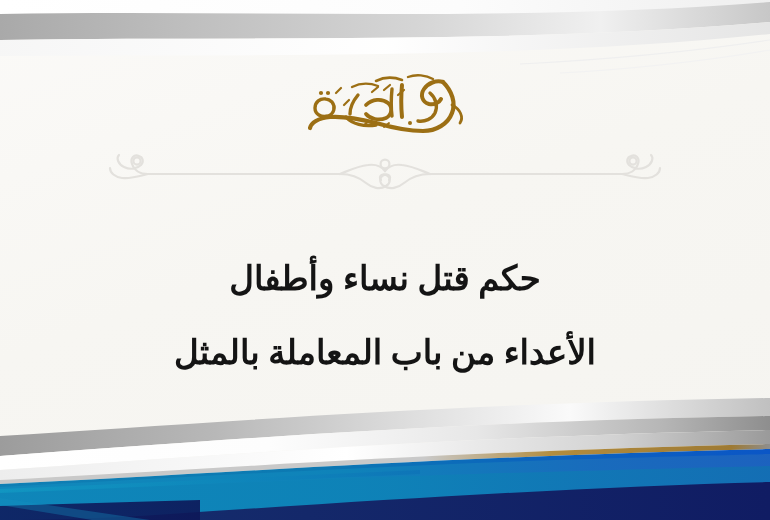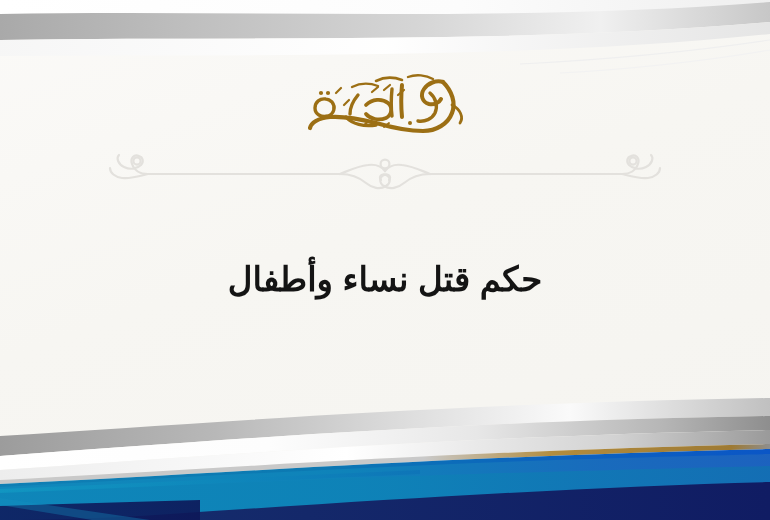--- a/index.html
+++ b/index.html
@@ -61,21 +61,21 @@
   
   .title-block {
     position: absolute;
     left: 0;
     right: 0;
     top: 262px;
     text-align: center;
     direction: rtl;
   }
   .title-line {
-    font-family: Liberation Sans, sans-serif;
+    font-family: Liberation Serif, serif;
     font-weight: bold;
     font-size: 34px;
     line-height: 1.0;
     color: #141414;
     letter-spacing: 0px;
     white-space: nowrap;
     unicode-bidi: isolate;
   }
   .title-line.l1 { margin-bottom: 40px; }
 </style>
@@ -276,15 +276,16 @@
           <path d="M300,22 C310,18 318,14 328,13 C336,12 342,15 345,19"></path>
           <path d="M390,22 C380,18 372,14 362,13 C354,12 348,15 345,19"></path>
           <circle cx="345" cy="12" r="4.4"></circle>
         </g>
       </g>
     </svg>
   </div>
 
   <div class="title-block">
     <div class="title-line l1">حكم قتل نساء وأطفال</div>
+    <div class="title-line l2">الأعداء من باب المعاملة بالمثل</div>
   </div>
 
 </div>
 
 </body></html>

